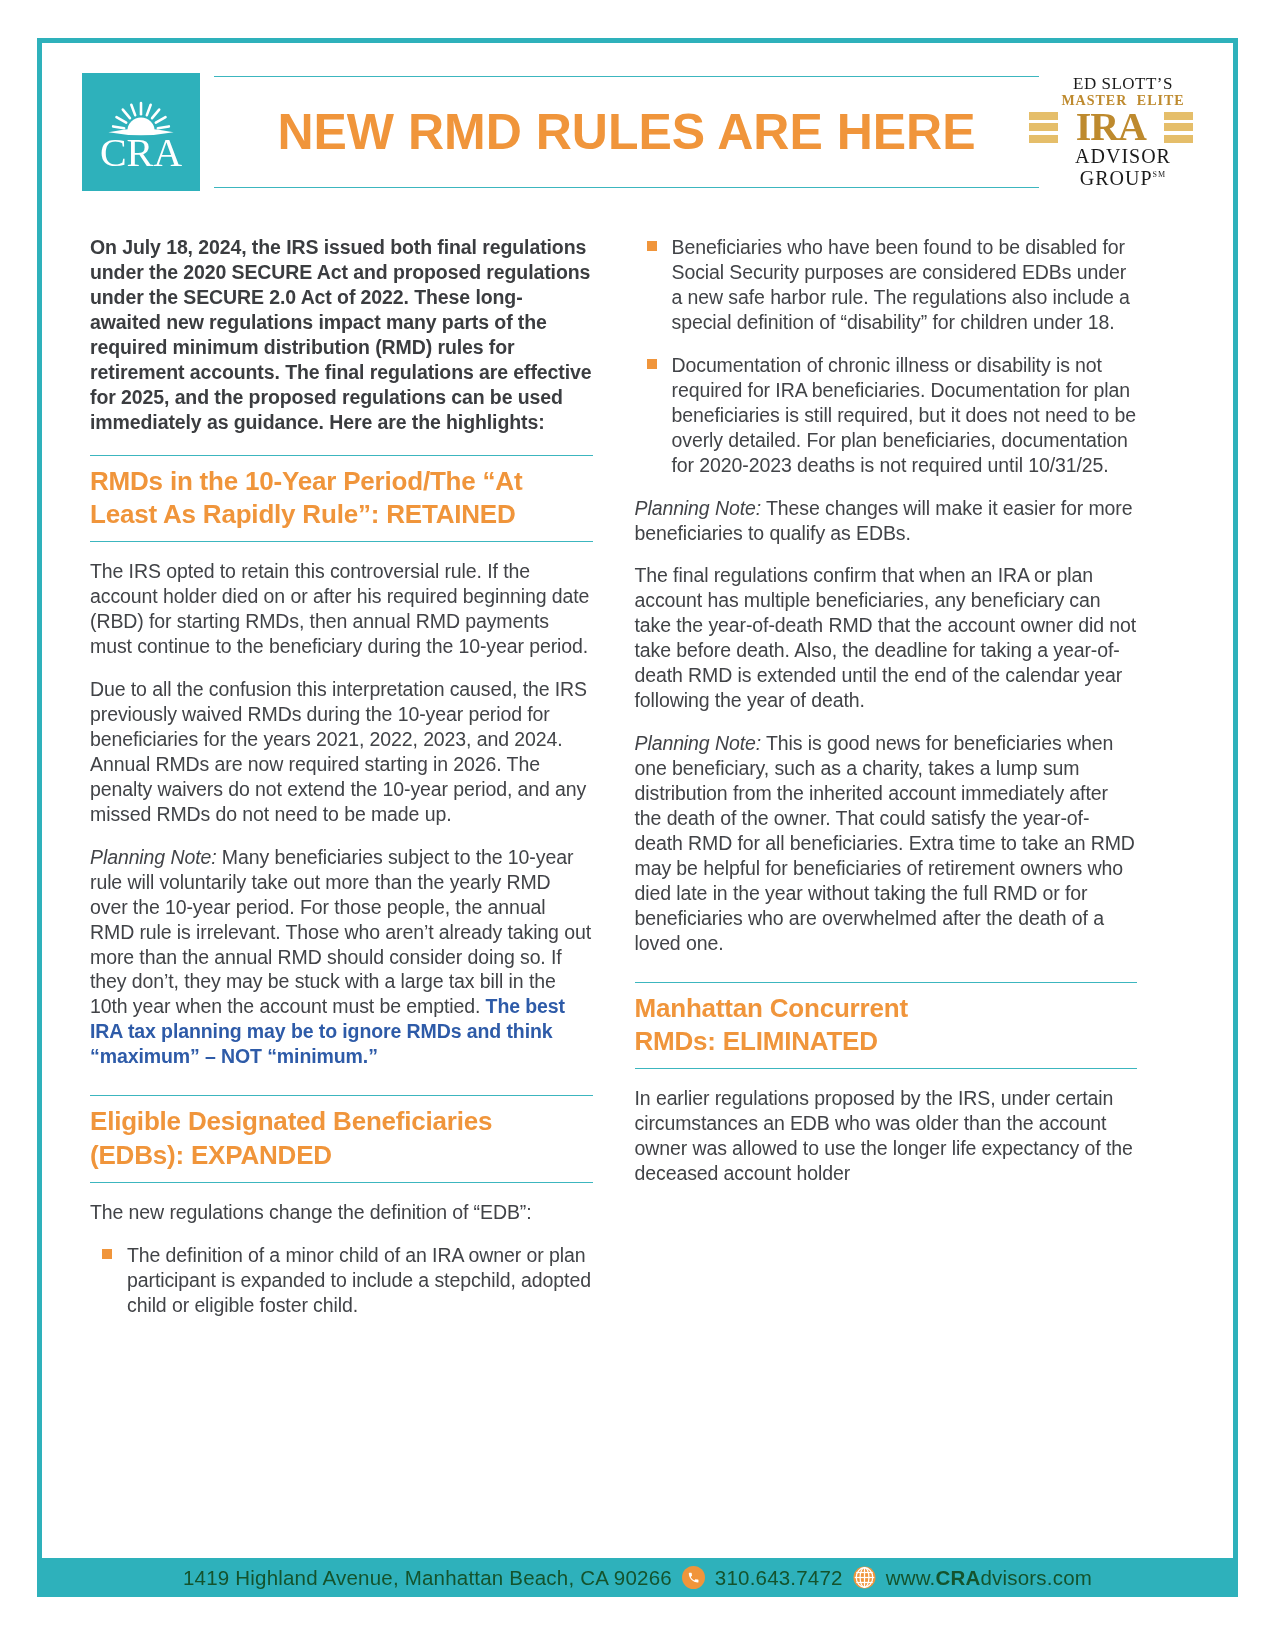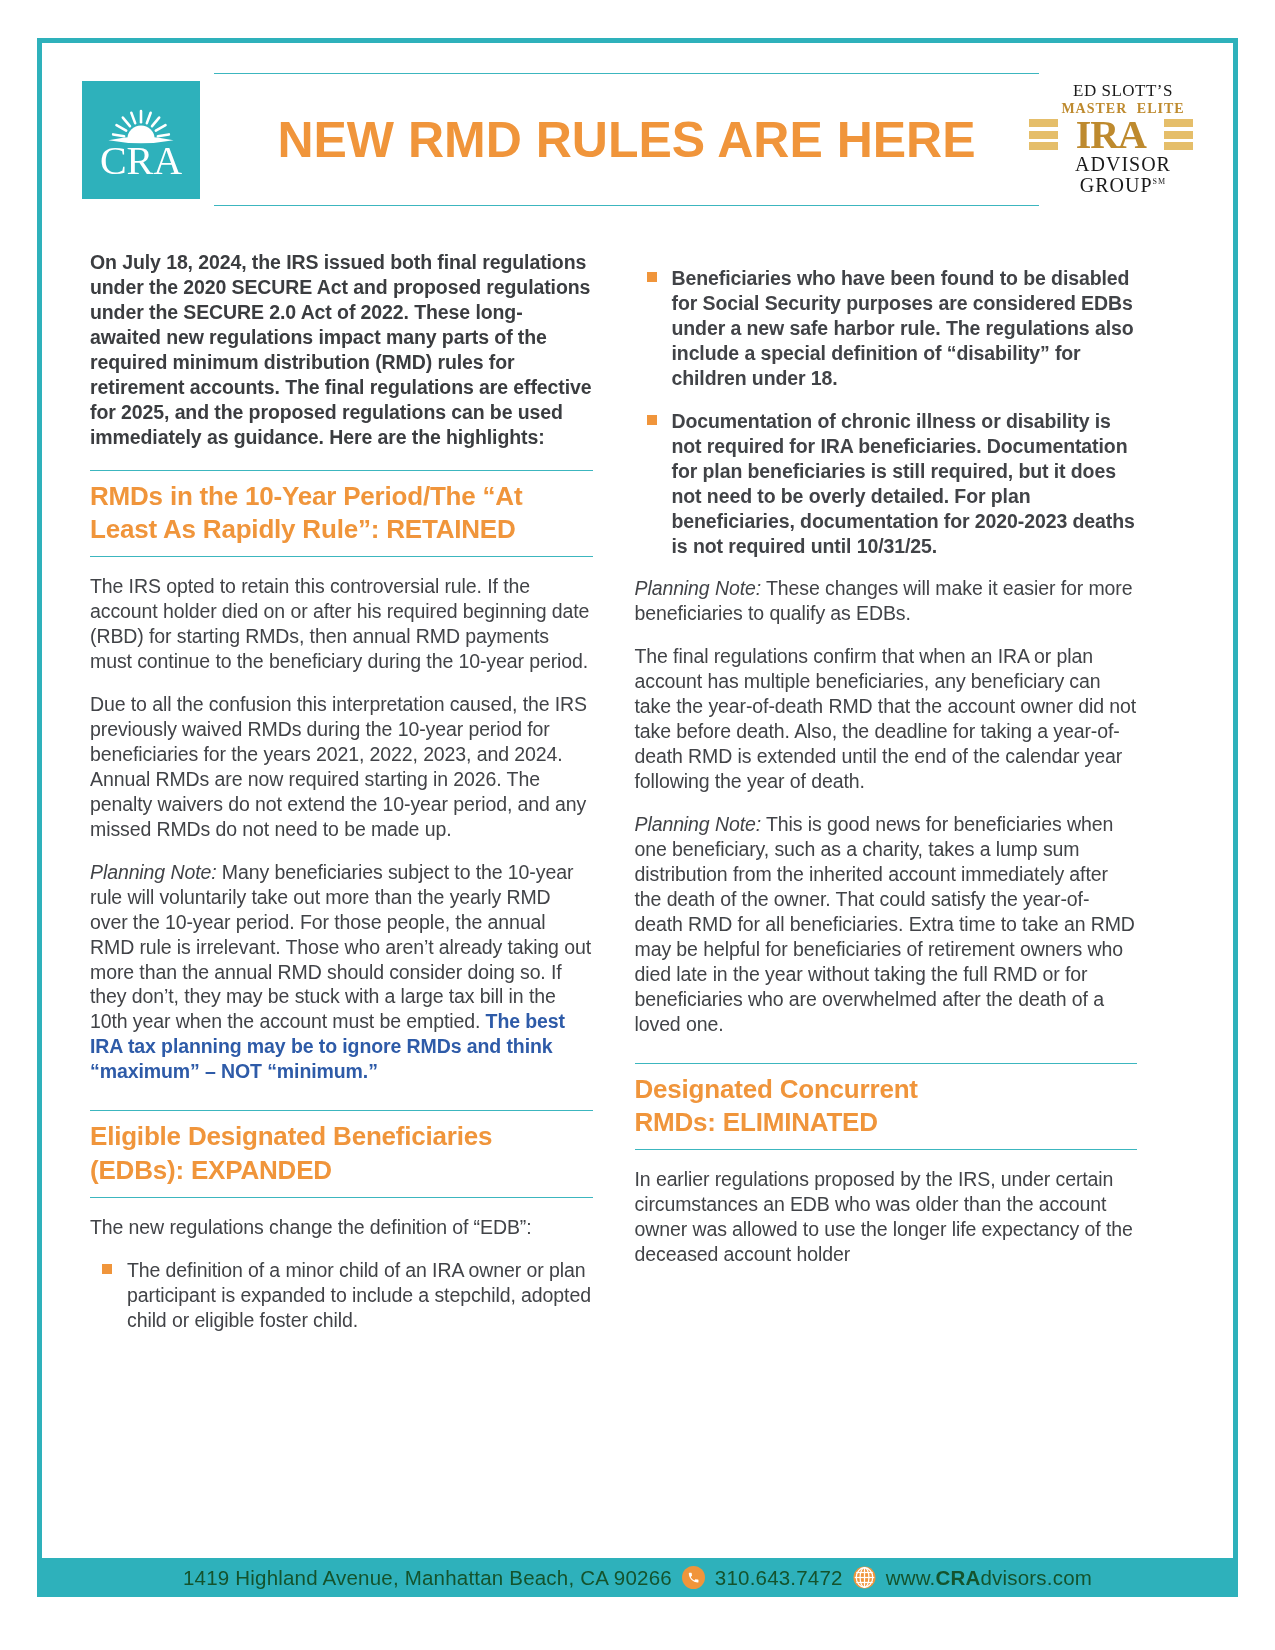--- a/index.html
+++ b/index.html
@@ -26,21 +26,21 @@
   .header{display:flex;align-items:center;padding:30px 40px 0 40px;flex:0 0 auto;}
   .cra-logo{
     width:118px;height:118px;background:var(--teal);flex:0 0 auto;
     display:flex;flex-direction:column;align-items:center;justify-content:center;
   }
   .cra-text{
     font-family:"Liberation Serif","DejaVu Serif",serif;font-size:40px;color:#fff;
     line-height:1;margin-top:-6px;letter-spacing:0px;
   }
   .title-box{
-    flex:1 1 auto;margin-left:14px;height:133px;
+    flex:1 1 auto;margin-left:14px;height:112px;
     border-top:1.5px solid var(--teal-line);border-bottom:1.5px solid var(--teal-line);
     display:flex;align-items:center;justify-content:center;
   }
   .title{
     margin:0;font-size:50px;font-weight:700;color:var(--orange);letter-spacing:0px;white-space:nowrap;
   }
   .badge{
     width:140px;flex:0 0 auto;margin-left:14px;text-align:center;
     font-family:"Liberation Serif","DejaVu Serif",serif;color:#1a1a1a;line-height:1.08;
   }
@@ -68,21 +68,21 @@
   .pn{font-style:italic;}
   .highlight{color:var(--blue);font-weight:700;}
   ul.bullets{list-style:none;margin:6px 0 18px;padding:0;}
   ul.bullets li{
     position:relative;padding-left:37px;margin:0 0 18px;
     font-size:19.5px;line-height:1.28;letter-spacing:-0.1px;
   }
   ul.bullets li::before{
     content:"";position:absolute;left:12px;top:6px;width:10px;height:10px;background:var(--orange);
   }
-  ul.bullets.flush{margin-top:16px;font-weight:bold;}
+  ul.bullets.flush{margin-top:0;}
   
   .footer{
     margin-top:auto;flex:0 0 39px;background:var(--teal);
     display:flex;align-items:center;justify-content:center;gap:10px;
     color:#14532d;font-size:20.5px;letter-spacing:.2px;
   }
   .footer b{font-weight:700;}
   .f-icon{display:inline-flex;align-items:center;}
 </style>
 </head>
@@ -155,21 +155,21 @@
     <div class="col">
       <ul class="bullets flush">
         <li>Beneficiaries who have been found to be disabled for Social Security purposes are considered EDBs under a new safe harbor rule. The regulations also include a special definition of “disability” for children under 18.</li>
         <li>Documentation of chronic illness or disability is not required for IRA beneficiaries. Documentation for plan beneficiaries is still required, but it does not need to be overly detailed. For plan beneficiaries, documentation for 2020-2023 deaths is not required until 10/31/25.</li>
       </ul>
       <p><em class="pn">Planning Note:</em> <span>These changes will make it easier for more beneficiaries to qualify as EDBs.</span></p>
 
       <p>The final regulations confirm that when an IRA or plan account has multiple beneficiaries, any beneficiary can take the year-of-death RMD that the account owner did not take before death. Also, the deadline for taking a year-of-death RMD is extended until the end of the calendar year following the year of death.</p>
       <p><em class="pn">Planning Note:</em> <span>This is good news for beneficiaries when one beneficiary, such as a charity, takes a lump sum distribution from the inherited account immediately after the death of the owner. That could satisfy the year-of-death RMD for all beneficiaries. Extra time to take an RMD may be helpful for beneficiaries of retirement owners who died late in the year without taking the full RMD or for beneficiaries who are overwhelmed after the death of a loved one.</span></p>
 
-      <h2 class="section-heading"><span>Designated Concurrent</span><br><span>RMDs: ELIMINATED</span></h2>
+      <h2 class="section-heading"><span>Manhattan Concurrent</span><br><span>RMDs: ELIMINATED</span></h2>
       <p>In earlier regulations proposed by the IRS, under certain circumstances an EDB who was older than the account owner was allowed to use the longer life expectancy of the deceased account holder</p>
     </div>
 
   </main>
 
   <footer class="footer">
     <span>1419 Highland Avenue, Manhattan Beach, CA 90266</span>
     <span class="f-icon">
       <svg viewBox="0 0 24 24" width="23" height="23" aria-hidden="true">
         <circle cx="12" cy="12" r="12" fill="#F0953B"></circle>

